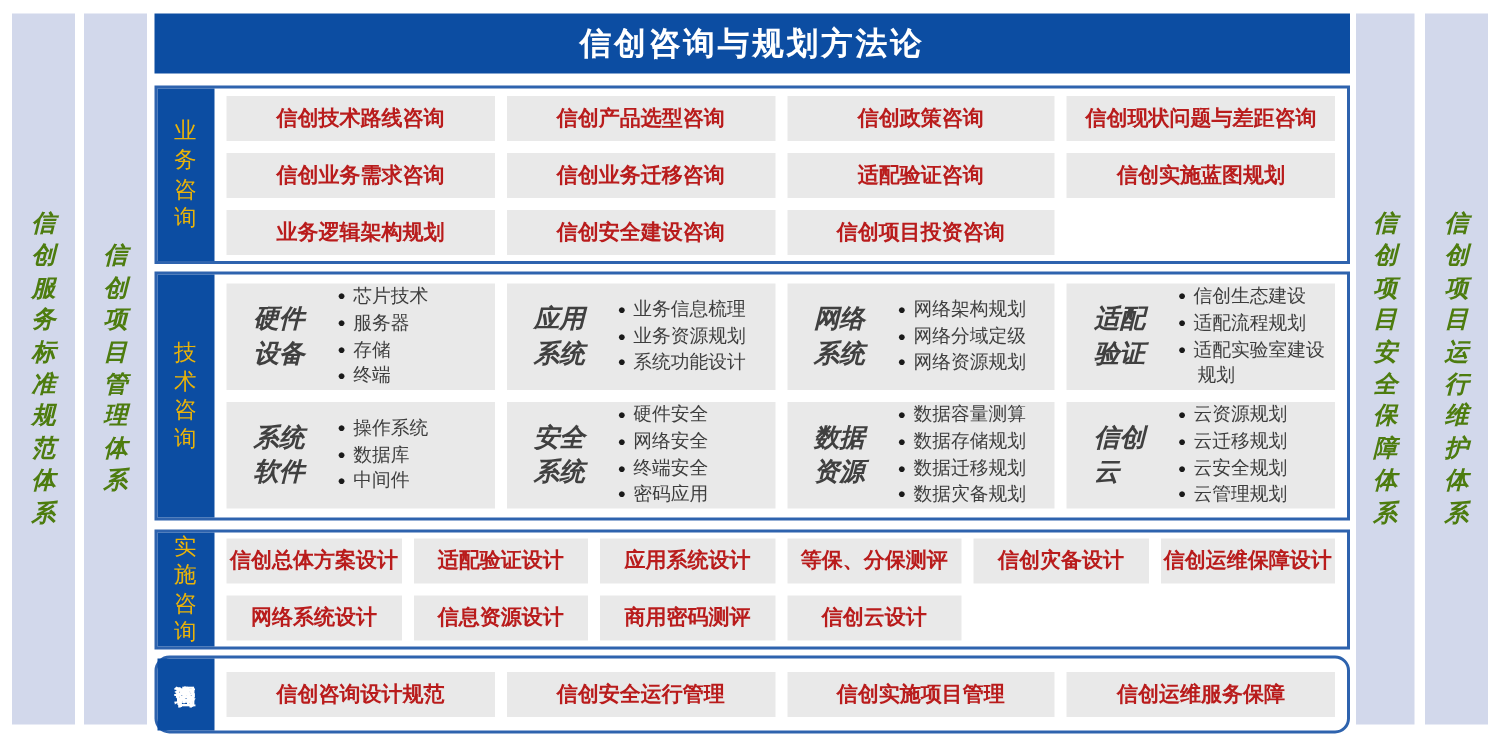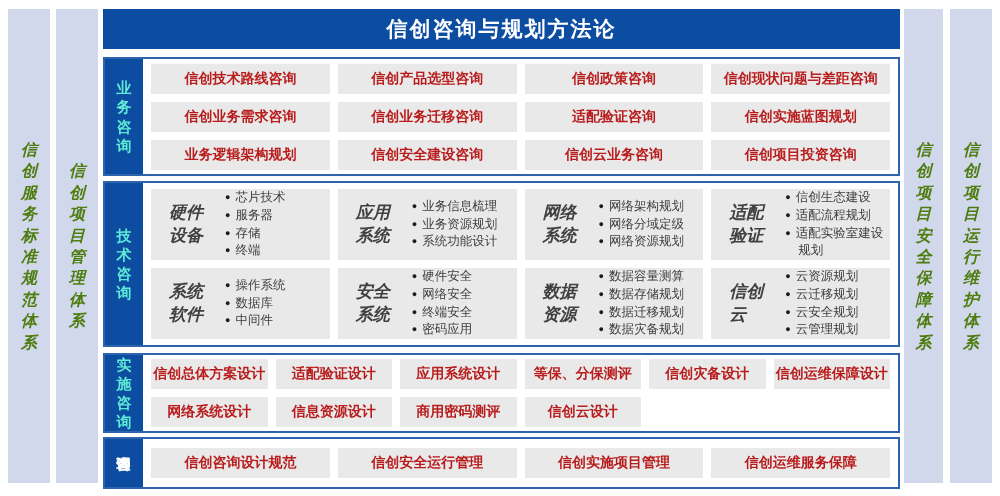--- a/index.html
+++ b/index.html
@@ -53,38 +53,38 @@
   }
 
   .section {
     display: flex;
     border: 2px solid #2e63ae;
     background: #ffffff;
   }
   #sec-business { height: 119px; margin-bottom: 5px; }
   #sec-tech     { height: 166px; margin-bottom: 6px; }
   #sec-impl     { height: 80px;  margin-bottom: 4px; }
-  #sec-mgmt     { height: 52px; }
+  #sec-mgmt     { height: 52px; border-radius: 10px; }
 
   .strip {
     width: 38px;
     flex: 0 0 38px;
     background: #0c4da2;
     display: flex;
     align-items: center;
     justify-content: center;
   }
   .strip .vlabel {
     width: 16px;
-    color: #5eead4;
+    color: #eab308;
     font-size: 15px;
-    font-weight: bold;
+    font-weight: normal;
     word-break: break-all;
     line-height: 1.27;
-    text-align: center;
+    text-align: left;
   }
   .strip .vlabel2 {
     writing-mode: vertical-lr;
     text-orientation: upright;
     height: 34px;
     color: #ffffff;
     font-size: 14px;
     font-weight: bold;
     line-height: 18px;
   }
@@ -185,21 +185,20 @@
       <div class="gbox">信创技术路线咨询</div>
       <div class="gbox">信创产品选型咨询</div>
       <div class="gbox">信创政策咨询</div>
       <div class="gbox">信创现状问题与差距咨询</div>
       <div class="gbox">信创业务需求咨询</div>
       <div class="gbox">信创业务迁移咨询</div>
       <div class="gbox">适配验证咨询</div>
       <div class="gbox">信创实施蓝图规划</div>
       <div class="gbox">业务逻辑架构规划</div>
       <div class="gbox">信创安全建设咨询</div>
-      <div class="gbox">信创云业务咨询</div>
       <div class="gbox">信创项目投资咨询</div>
     </div>
   </div>
 
   <div class="section" id="sec-tech">
     <div class="strip">
       <div class="vlabel">技术咨询</div>
     </div>
     <div class="content grid4 rows71">
 

